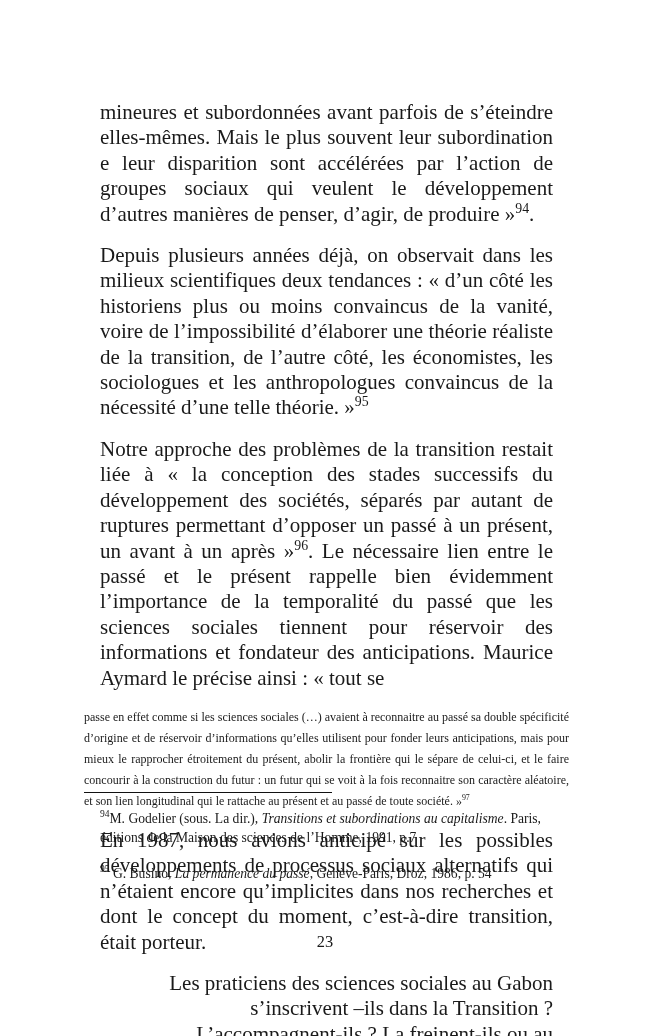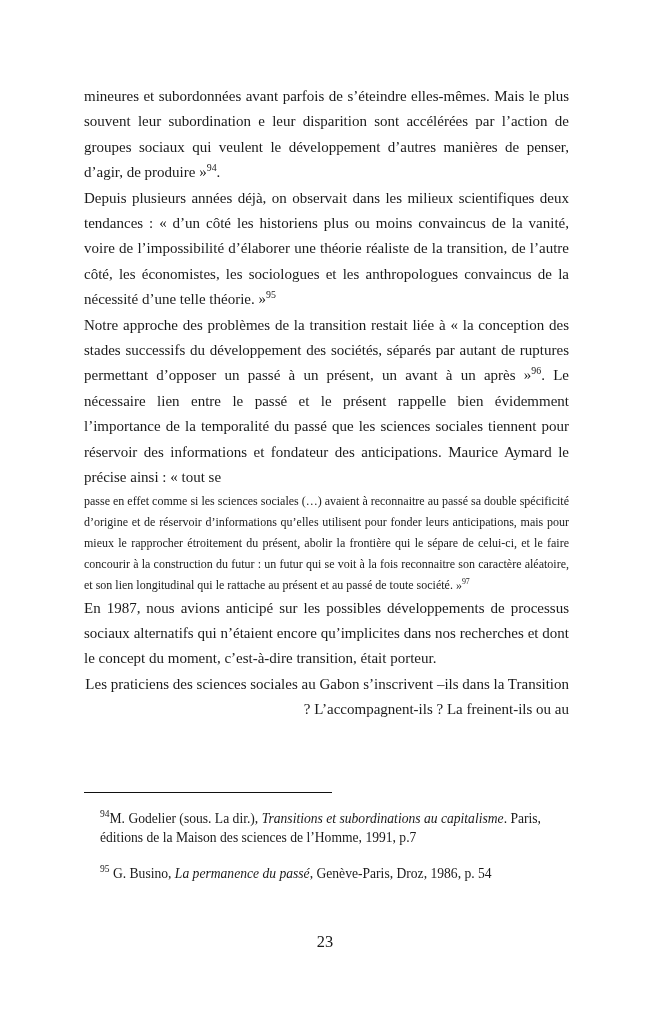--- a/index.html
+++ b/index.html
@@ -22,24 +22,24 @@
     height: 1036px;
     background: #ffffff;
   }
   .body-col {
     position: absolute;
     left: 84px;
     top: 84px;
     width: 485px;
   }
   p.para {
-    margin: 0;
+    margin: 16px;
     text-align: justify;
     text-justify: inter-word;
-    font-size: 15px;
+    font-size: 21px;
     line-height: 25.4px;
     text-indent: 0;
     hyphens: manual;
   }
   p.para.last-left {
     text-align: right;
   }
   .quote-small {
     margin: 0;
     text-align: justify;

